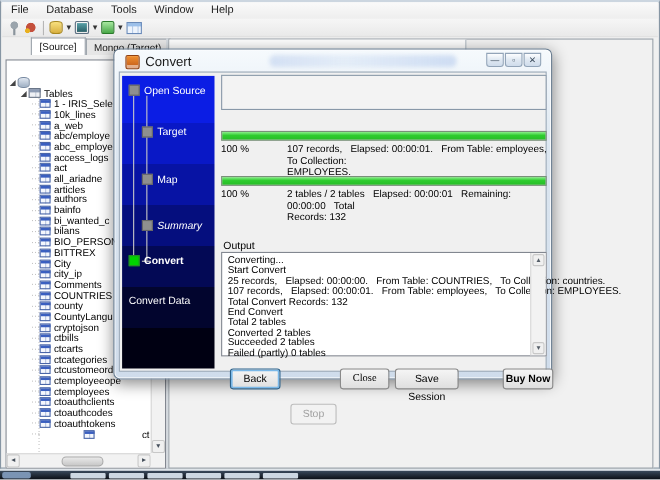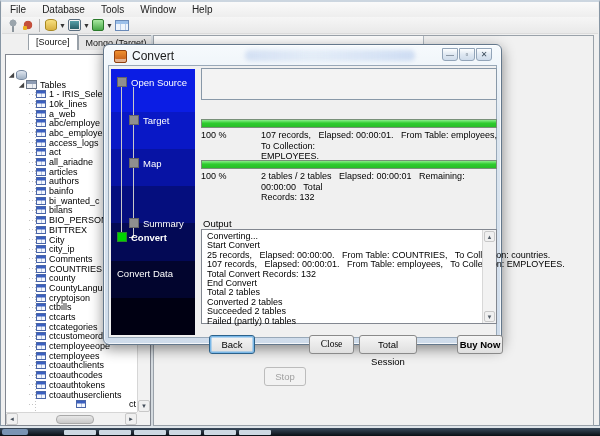--- a/index.html
+++ b/index.html
@@ -376,25 +376,20 @@
         <div class="tree-row" style="padding-left: 22px;">
           <span class="stub"></span>
           <span class="tbl-icon"></span>
           <span>ctoauthcodes</span>
         </div>
         <div class="tree-row" style="padding-left: 22px;">
           <span class="stub"></span>
           <span class="tbl-icon"></span>
           <span>ctoauthtokens</span>
         </div>
-        <div class="tree-row" style="padding-left: 22px;">
-          <span class="stub"></span>
-          <span class="tbl-icon"></span>
-          <span>ctoauthuserclients</span>
-        </div>
         <div class="tree-row" style="padding-left: 22px; gap: 40px;">
           <span class="stub"></span>
           <span class="tbl-icon"></span>
           <span>ctoauthzcodes</span>
         </div>
       </div>
     <div class="vscroll">
       <span class="scr-btn" style="left:0; top:0">▲</span>
       <span class="scr-btn" style="left:0; bottom:0">▼</span>
     </div>
@@ -440,21 +435,21 @@
           <span class="lbl">Open Source</span>
         </div>
         <div class="step" style="top: 46px; left: 18px;">
           <span class="sq"></span>
           <span class="lbl">Target</span>
         </div>
         <div class="step" style="top: 89px; left: 18px;">
           <span class="sq"></span>
           <span class="lbl">Map</span>
         </div>
-        <div class="step" style="top: 149px; left: 18px;">
+        <div class="step" style="top: 131px; left: 18px; font-style: italic;">
           <span class="sq"></span>
           <span class="lbl">Summary</span>
         </div>
         <div class="step active" style="top: 163px; left: 6px;">
           <span class="sq"></span>
           <span class="lbl">Convert</span>
         </div>
       </div>
 
     <div class="content-box" id="empty-panel"></div>
@@ -488,17 +483,17 @@
       <div id="out-scroll">
         <span class="out-arrow" style="top:1px">▲</span>
         <span class="out-arrow" style="bottom:1px">▼</span>
       </div>
     </div>
 
     <div id="dlg-buttons">
         <div class="dlg-btn focused" style="left: 100px; width: 46px;">Back</div>
         <div class="dlg-btn disabled" style="left: 155px; width: 42px; margin-top: 32px;">Stop</div>
         <div class="dlg-btn " style="left: 200px; width: 45px; font-family: Liberation Serif, serif;">Close</div>
-        <div class="dlg-btn " style="left: 250px; width: 58px;">Total Session</div>
+        <div class="dlg-btn " style="left: 250px; width: 58px;">Save Session</div>
         <div class="dlg-btn bold" style="left: 348px; width: 46px;">Buy Now</div>
       </div>
   </div>
 </div>
 
 </body></html>

